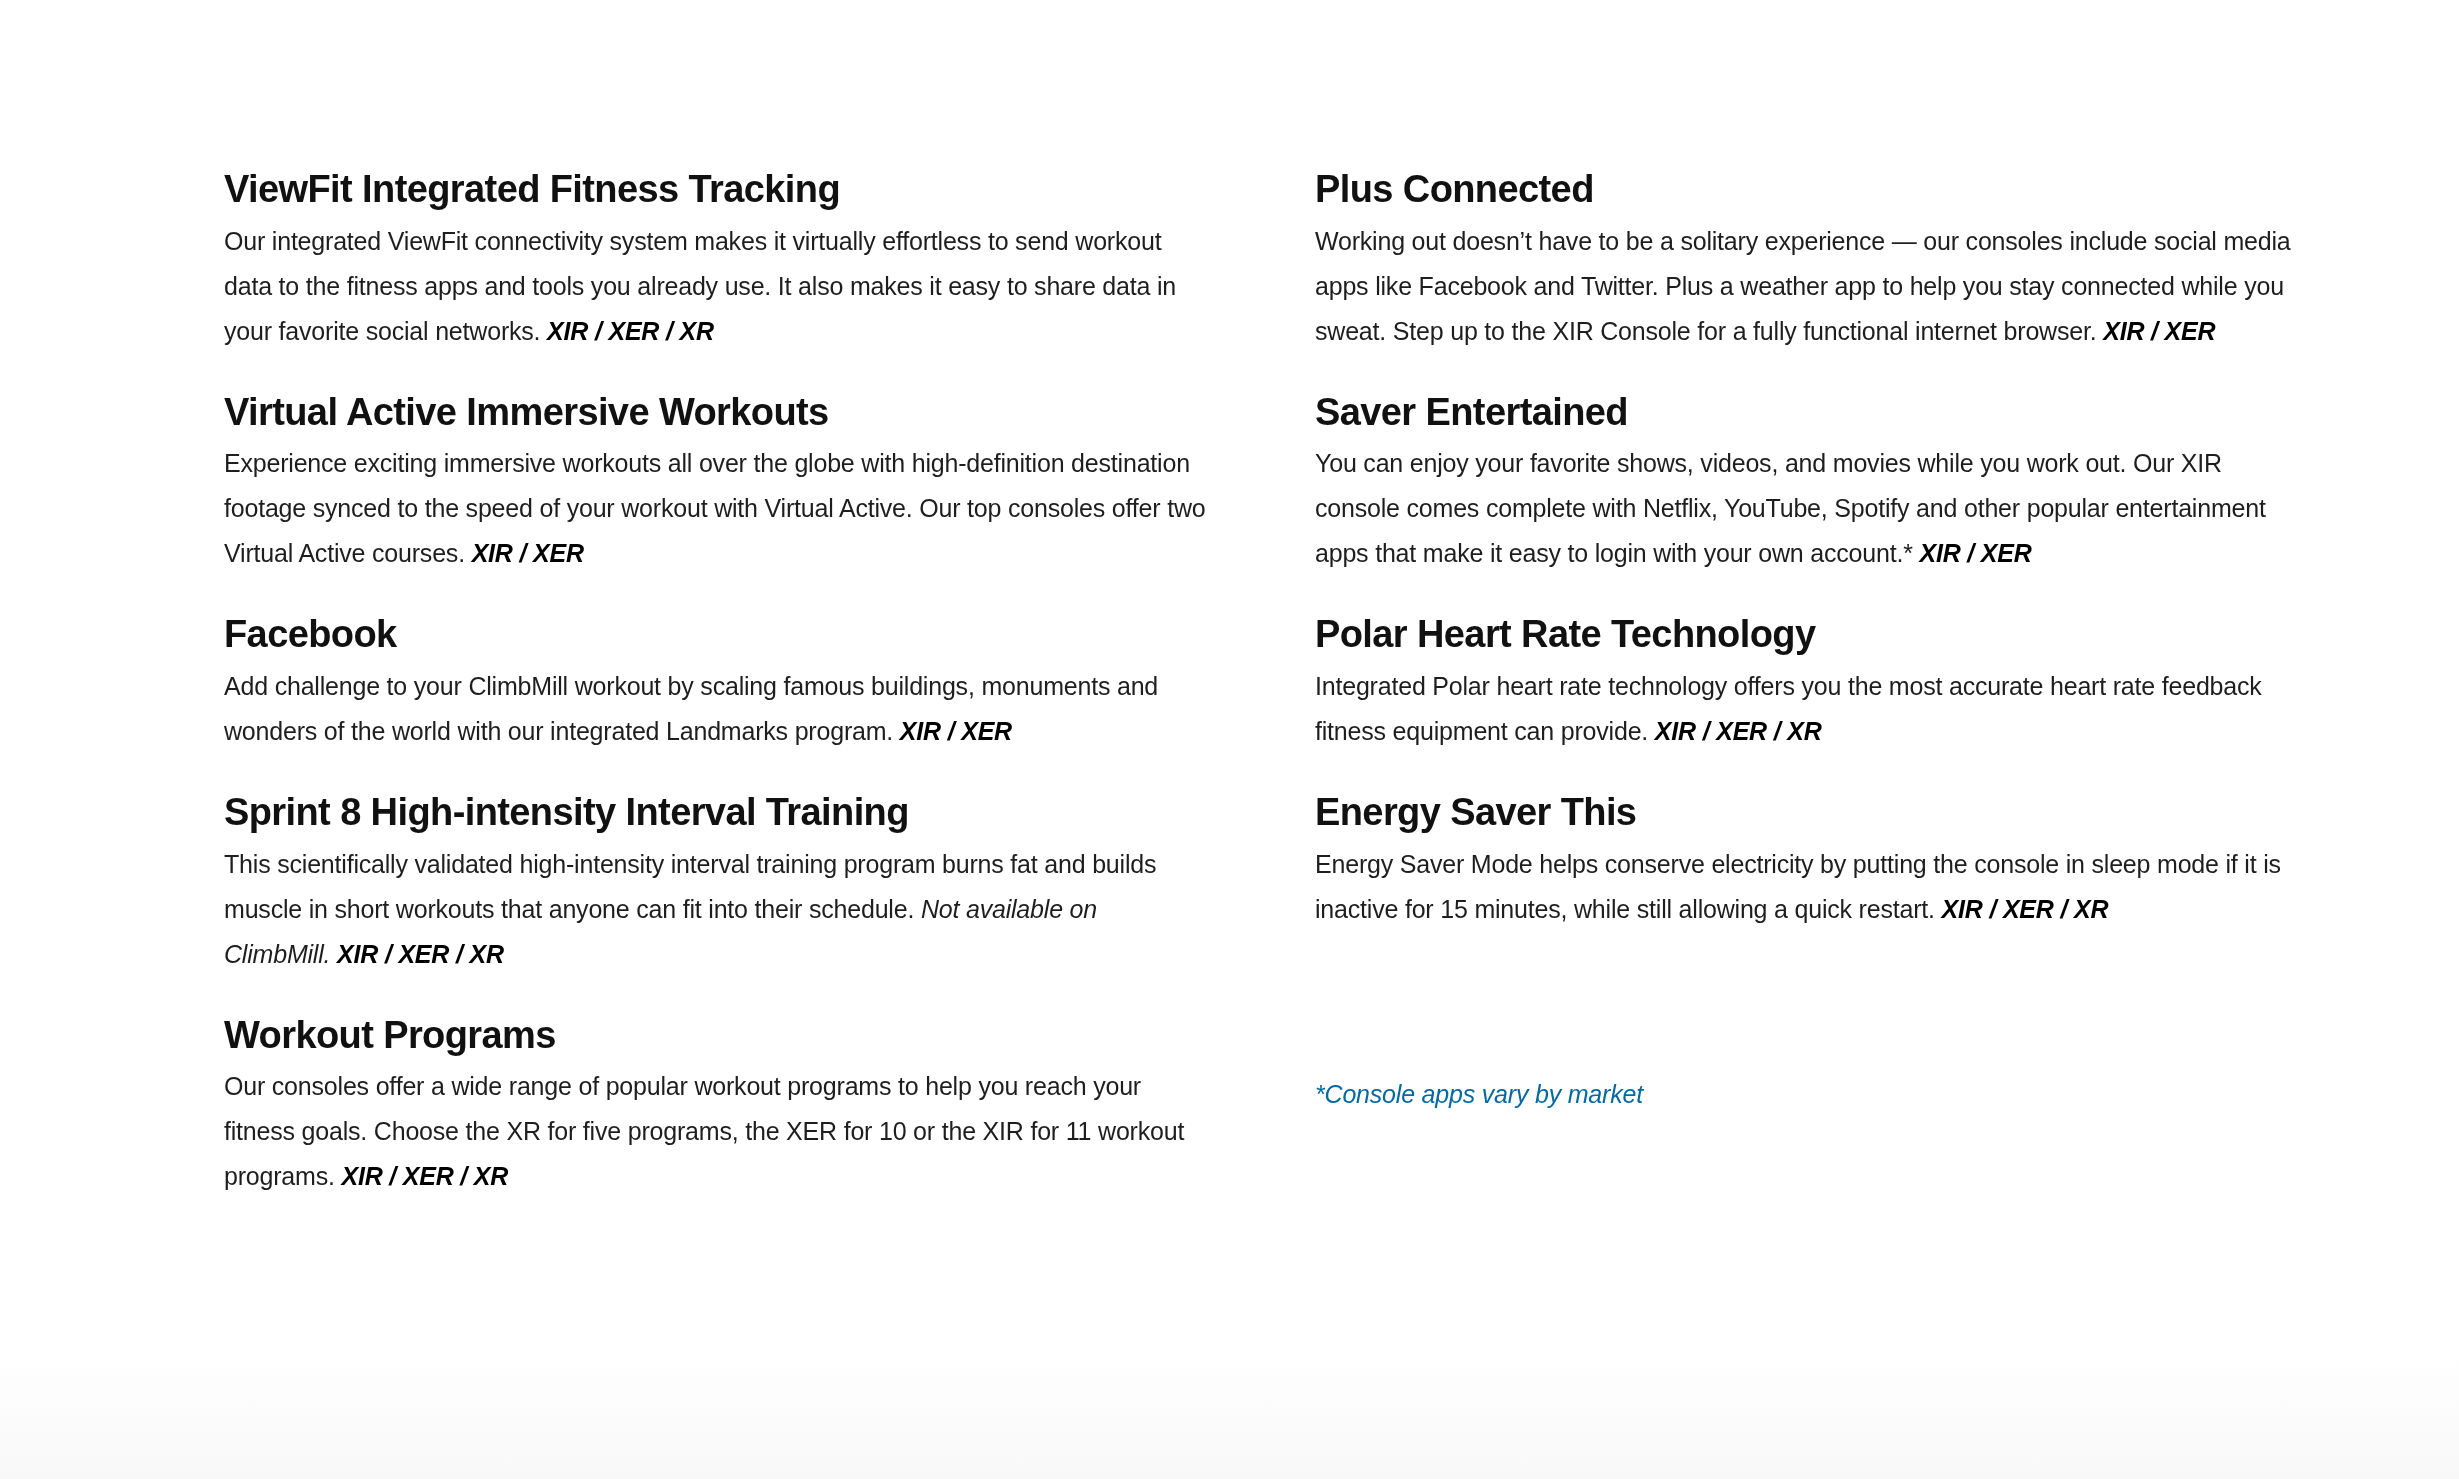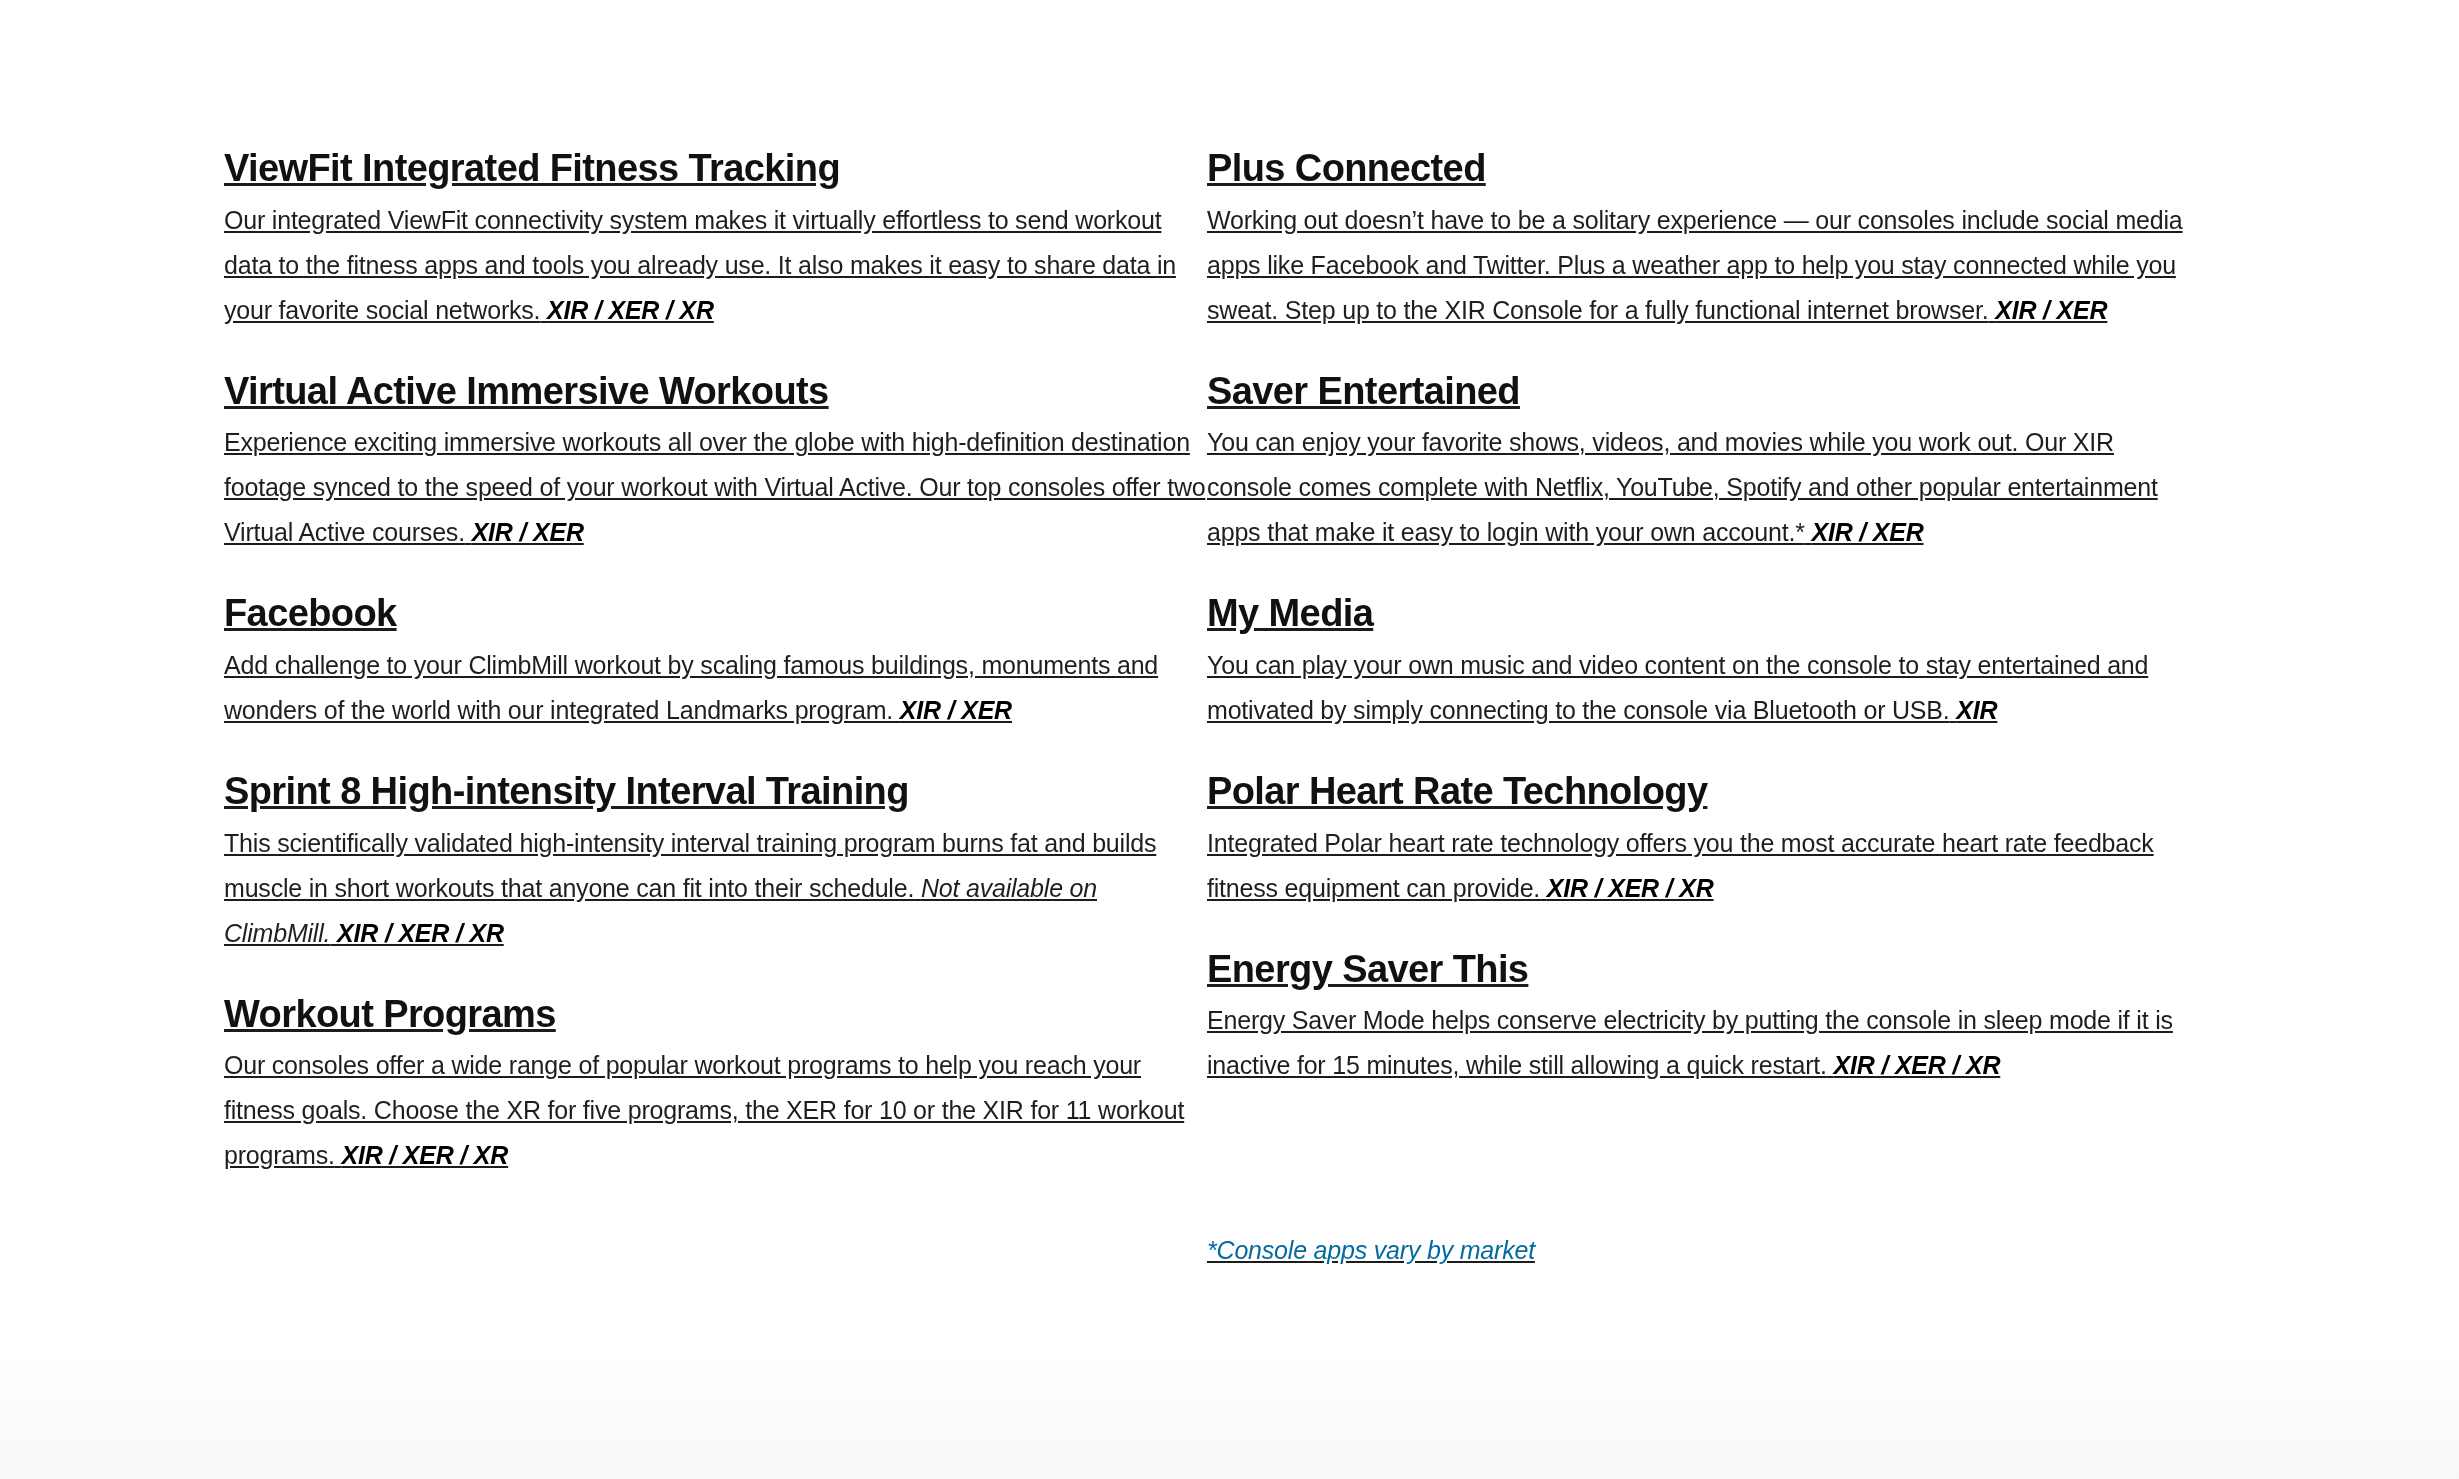--- a/index.html
+++ b/index.html
@@ -7,25 +7,25 @@
   body {
     width: 2459px;
     height: 1479px;
     position: relative;
     overflow: hidden;
     font-family: "Liberation Sans", sans-serif;
     color: #1c1c1c;
   }
   .content {
     position: absolute;
-    top: 146px;
+    top: 167px;
     left: 224px;
     right: 161px;
     display: flex;
-    text-decoration: underline;
+    gap: 108px;
   }
   .column { width: 983px; }
   .feature-section { margin-bottom: 36px; }
   .feature-title {
     font-size: 38px;
     line-height: 44px;
     font-weight: 700;
     letter-spacing: -0.6px;
     color: #111111;
     margin-bottom: 7.7px;
@@ -132,28 +132,20 @@
 
     <section class="feature-section">
       <h2 class="feature-title">Saver Entertained</h2>
       <p class="feature-body">
         <span>You can enjoy your favorite shows, videos, and movies while you work out. Our XIR console comes complete with Netflix, YouTube, Spotify and other popular entertainment apps that make it easy to login with your own account.*</span>
         <span class="feature-note"></span>
         <span class="models-tag">XIR / XER</span>
       </p>
     </section>
 
-    <section class="feature-section">
-      <h2 class="feature-title">My Media</h2>
-      <p class="feature-body">
-        <span>You can play your own music and video content on the console to stay entertained and motivated by simply connecting to the console via Bluetooth or USB.</span>
-        <span class="feature-note"></span>
-        <span class="models-tag">XIR</span>
-      </p>
-    </section>
 
     <section class="feature-section">
       <h2 class="feature-title">Polar Heart Rate Technology</h2>
       <p class="feature-body">
         <span>Integrated Polar heart rate technology offers you the most accurate heart rate feedback fitness equipment can provide.</span>
         <span class="feature-note"></span>
         <span class="models-tag">XIR / XER / XR</span>
       </p>
     </section>
 

